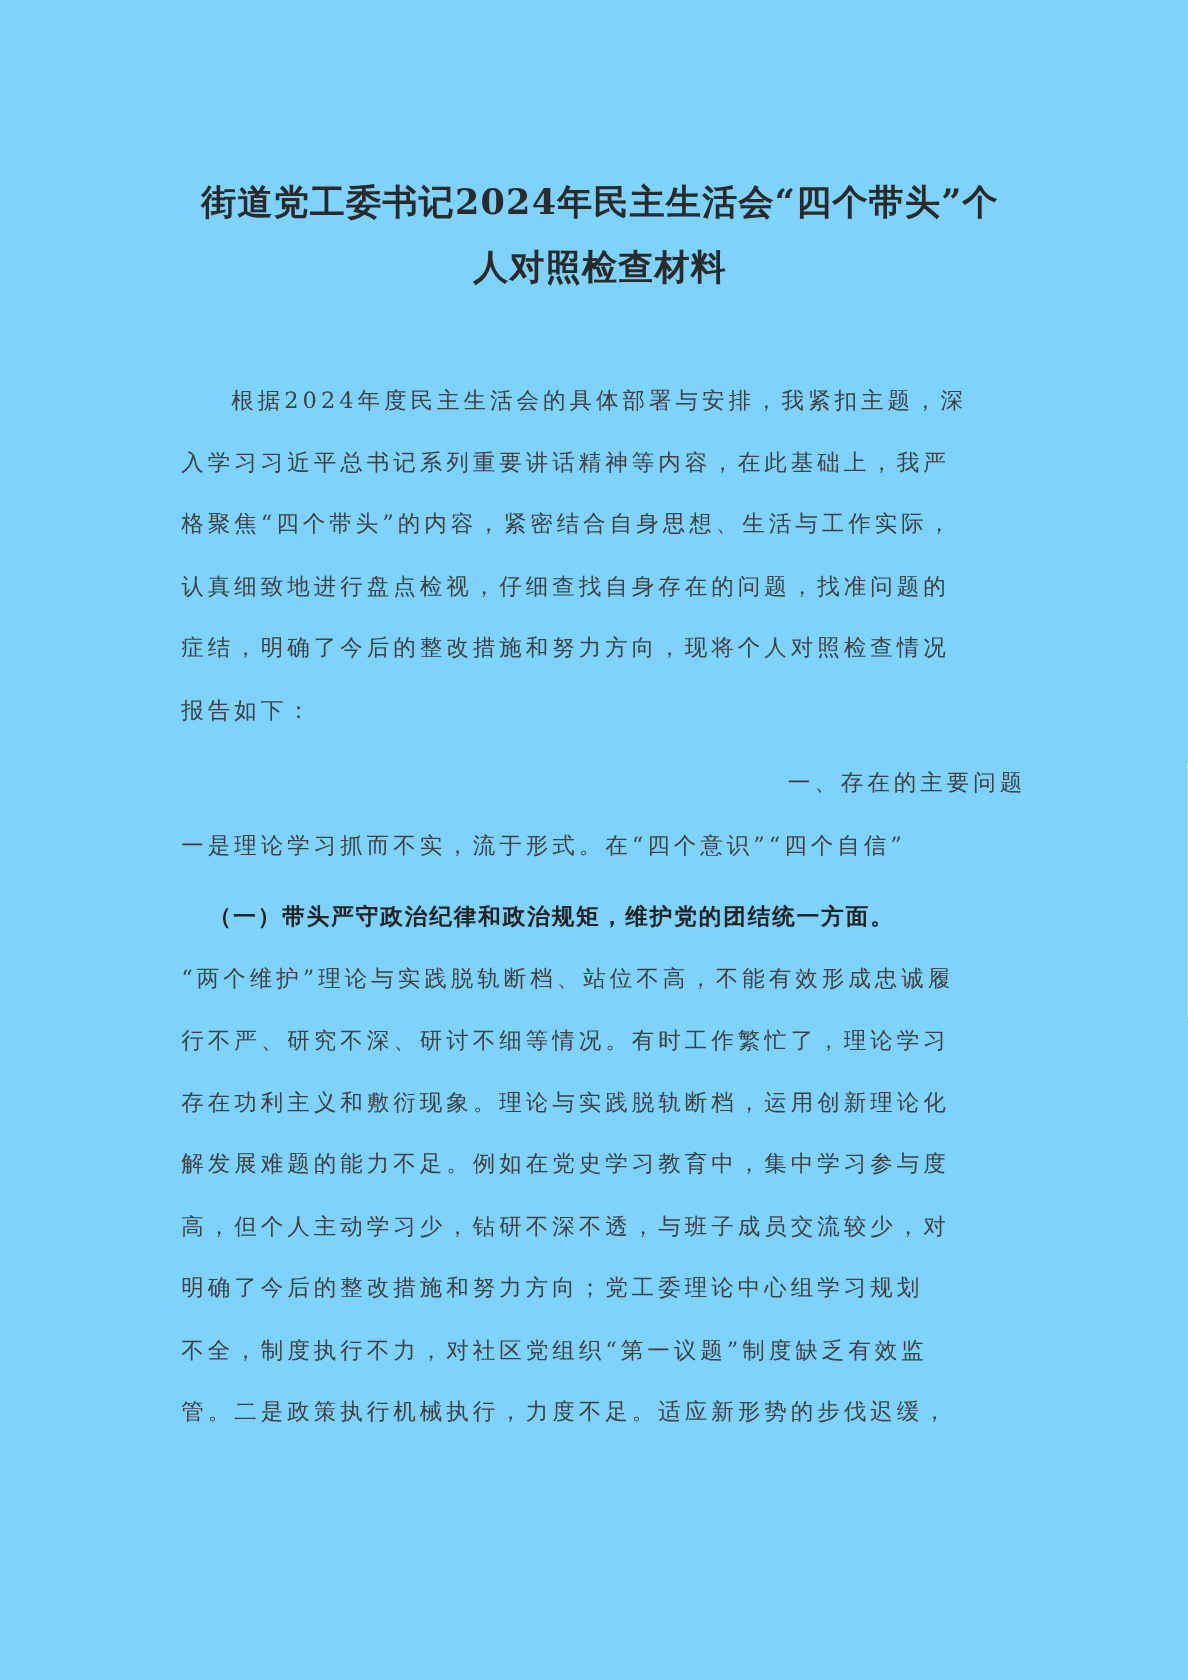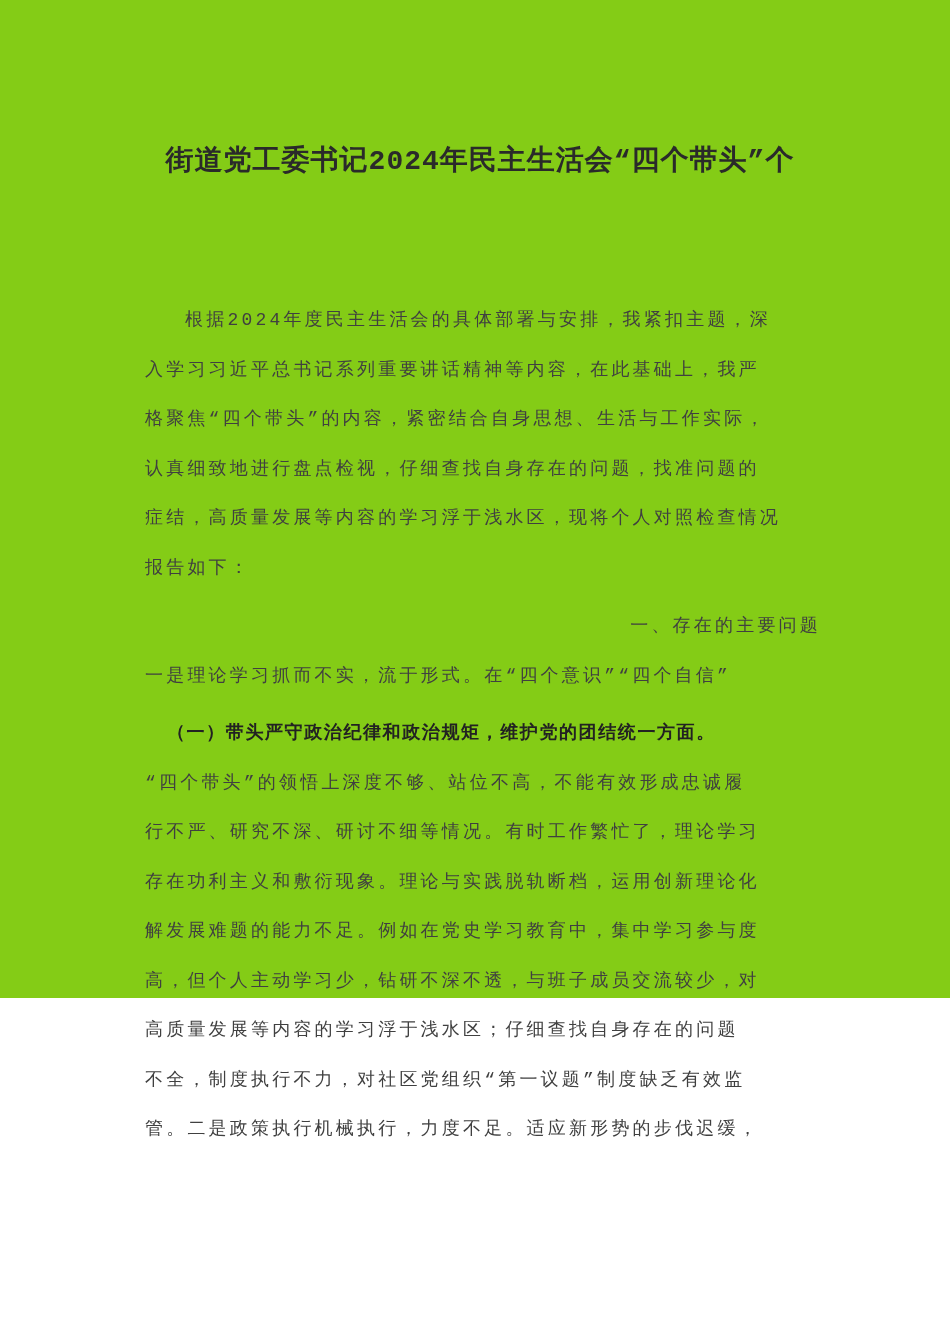--- a/index.html
+++ b/index.html
@@ -13,23 +13,22 @@
       overflow: hidden;
       position: relative;
       font-family: "DejaVu Serif", "Liberation Serif", serif;
       color: #333333;
     }
     .page {
       position: absolute;
       left: 0;
       top: 0;
       width: 950px;
-      height: 998px;
-      background: #84cc16;
-      font-family: Liberation Mono, monospace;
+      height: 1344px;
+      background: #7dd3fc;
     }
     .title {
       position: absolute;
       left: 140px;
       width: 680px;
       text-align: center;
       font-size: 28px;
       font-weight: bold;
       color: #2a2a2a;
       letter-spacing: 1px;
@@ -70,38 +69,39 @@
       margin-top: 8px;
     }
   </style>
 </head>
 <body>
 
 <div class="page">
 
   <div class="title">
     <span class="title-line">街道党工委书记2024年民主生活会“四个带头”个</span>
+    <span class="title-line">人对照检查材料</span>
   </div>
 
   <div class="body">
     <span class="line indent">根据2024年度民主生活会的具体部署与安排，我紧扣主题，深</span>
     <span class="line">入学习习近平总书记系列重要讲话精神等内容，在此基础上，我严</span>
     <span class="line">格聚焦“四个带头”的内容，紧密结合自身思想、生活与工作实际，</span>
     <span class="line">认真细致地进行盘点检视，仔细查找自身存在的问题，找准问题的</span>
-    <span class="line">症结，高质量发展等内容的学习浮于浅水区，现将个人对照检查情况</span>
+    <span class="line">症结，明确了今后的整改措施和努力方向，现将个人对照检查情况</span>
     <span class="line">报告如下：</span>
 
     <span class="line indent-sm section-head">一、存在的主要问题</span>
 
     <span class="line">一是理论学习抓而不实，流于形式。在“四个意识”“四个自信”</span>
 
     <span class="line sub-head">（一）带头严守政治纪律和政治规矩，维护党的团结统一方面。</span>
-    <span class="line">“四个带头”的领悟上深度不够、站位不高，不能有效形成忠诚履</span>
+    <span class="line">“两个维护”理论与实践脱轨断档、站位不高，不能有效形成忠诚履</span>
     <span class="line">行不严、研究不深、研讨不细等情况。有时工作繁忙了，理论学习</span>
     <span class="line">存在功利主义和敷衍现象。理论与实践脱轨断档，运用创新理论化</span>
     <span class="line">解发展难题的能力不足。例如在党史学习教育中，集中学习参与度</span>
     <span class="line">高，但个人主动学习少，钻研不深不透，与班子成员交流较少，对</span>
-    <span class="line">高质量发展等内容的学习浮于浅水区；仔细查找自身存在的问题</span>
+    <span class="line">明确了今后的整改措施和努力方向；党工委理论中心组学习规划</span>
     <span class="line">不全，制度执行不力，对社区党组织“第一议题”制度缺乏有效监</span>
     <span class="line">管。二是政策执行机械执行，力度不足。适应新形势的步伐迟缓，</span>
   </div>
 
 </div>
 
 </body></html>

